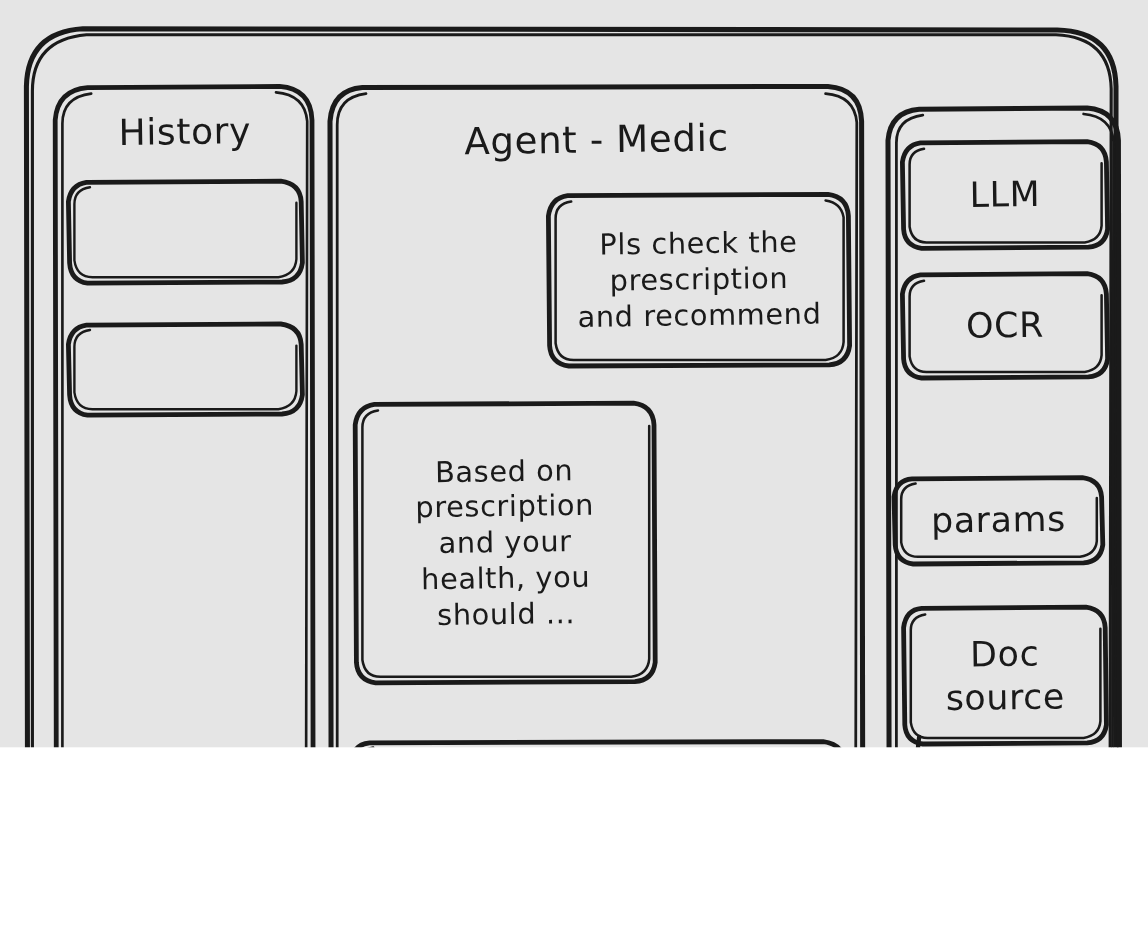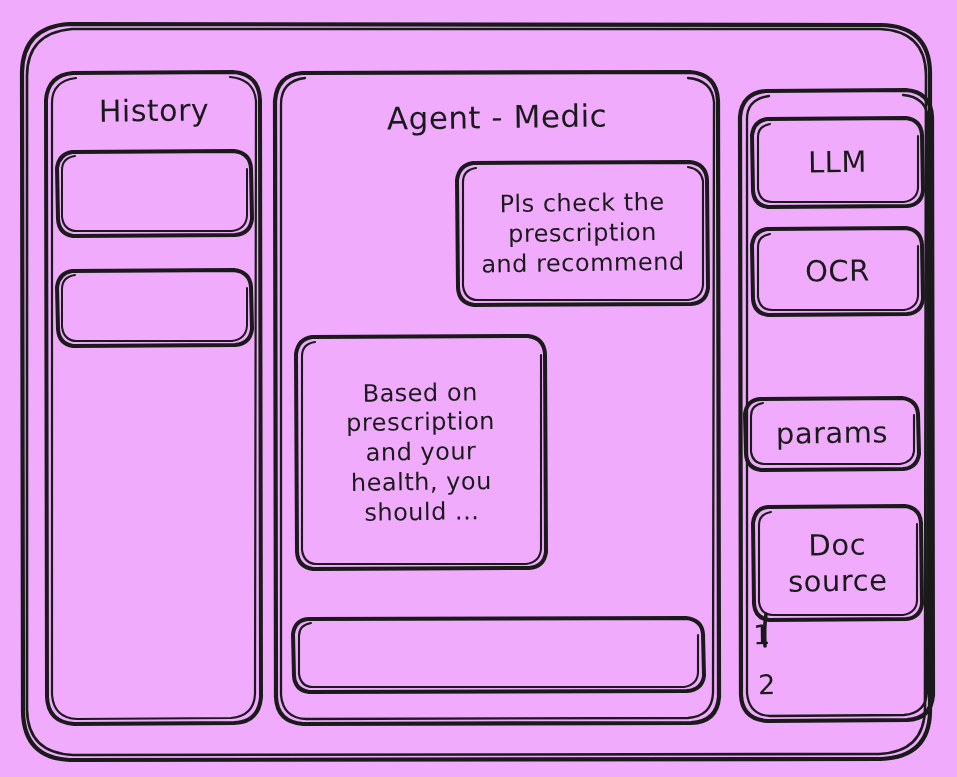--- a/index.html
+++ b/index.html
@@ -7,22 +7,22 @@
     margin: 0;
     padding: 0;
     background: #ffffff;
   }
   body {
     font-family: "DejaVu Sans", sans-serif;
   }
   #stage {
     position: relative;
     width: 957px;
-    height: 777px;
-    background: #f0abfc;
+    height: 623px;
+    background: #e5e5e5;
     overflow: hidden;
   }
   #sketch {
     position: absolute;
     left: 0;
     top: 0;
     width: 957px;
     height: 777px;
   }
   .lbl {

